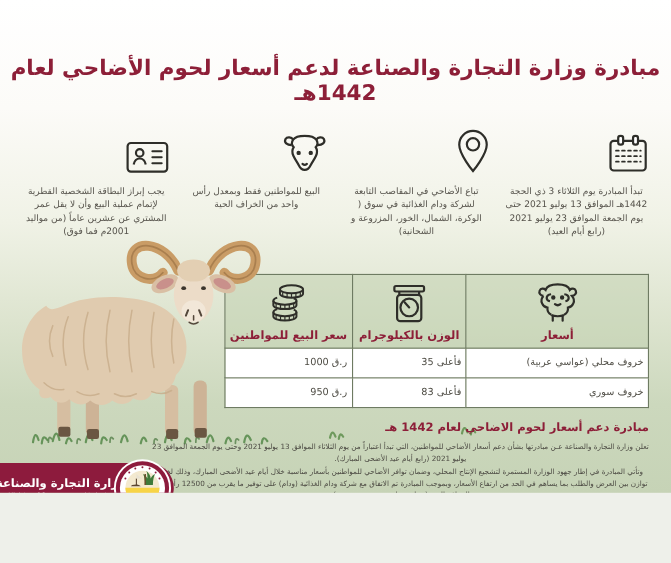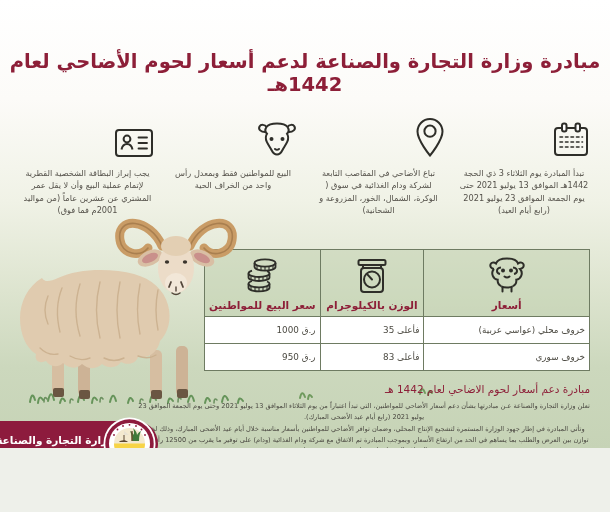--- a/index.html
+++ b/index.html
@@ -16,21 +16,21 @@
   .info-text{font-size:8.2px; line-height:1.5; color:#55524b; text-align:center; max-width:132px; direction:rtl;}
   
   .price-table{position:absolute; top:249px; left:204px; width:386px; border-collapse:collapse; direction:rtl;}
   .price-table th,.price-table td{border:1.4px solid #6e7b62;}
   .price-table th{background:rgba(186,203,168,0.45); padding:6px 2px 5px; vertical-align:bottom;margin-left:36px;}
   .th-icon{display:flex; justify-content:center; align-items:flex-end; height:38px; color:#2e2e29; margin-bottom:5px;}
   .th-label{font-size:10.5px; font-weight:bold; color:#8d1f38; text-align:center;}
   .price-table td{background:#ffffff; height:26px; text-align:right; font-size:8.8px; color:#4c4a42; padding:0 4px;}
   td.num{direction:ltr;}
   
-  .ann-title{position:absolute; top:383px; right:20px; font-size:10.5px; font-weight:normal; color:#8d1f38; direction:rtl;}
+  .ann-title{position:absolute; top:383px; right:20px; font-size:10.5px; font-weight:bold; color:#8d1f38; direction:rtl;}
   .ann-body{position:absolute; top:401px; right:20px; left:138px; direction:rtl; text-align:center;}
   .ann-body p{margin:0 0 2px; font-size:6.6px; line-height:1.6; color:#4c4a43;}
   
   .ribbon{position:absolute; top:421px; left:0; width:158px; height:45px; background:#8d1b3d;
     border-radius:0 23px 23px 0;}
   .ribbon-text{position:absolute; top:0; bottom:0; left:6px; right:54px; display:flex; flex-direction:column;
     justify-content:center; align-items:center; color:#ffffff;}
   .ribbon-ar{font-size:10.5px; font-weight:bold; direction:rtl; white-space:nowrap;}
   .ribbon-en{font-size:5.4px; margin-top:2px; white-space:nowrap;}
   .emblem{position:absolute; left:103px; top:417px; width:53px; height:53px;}

